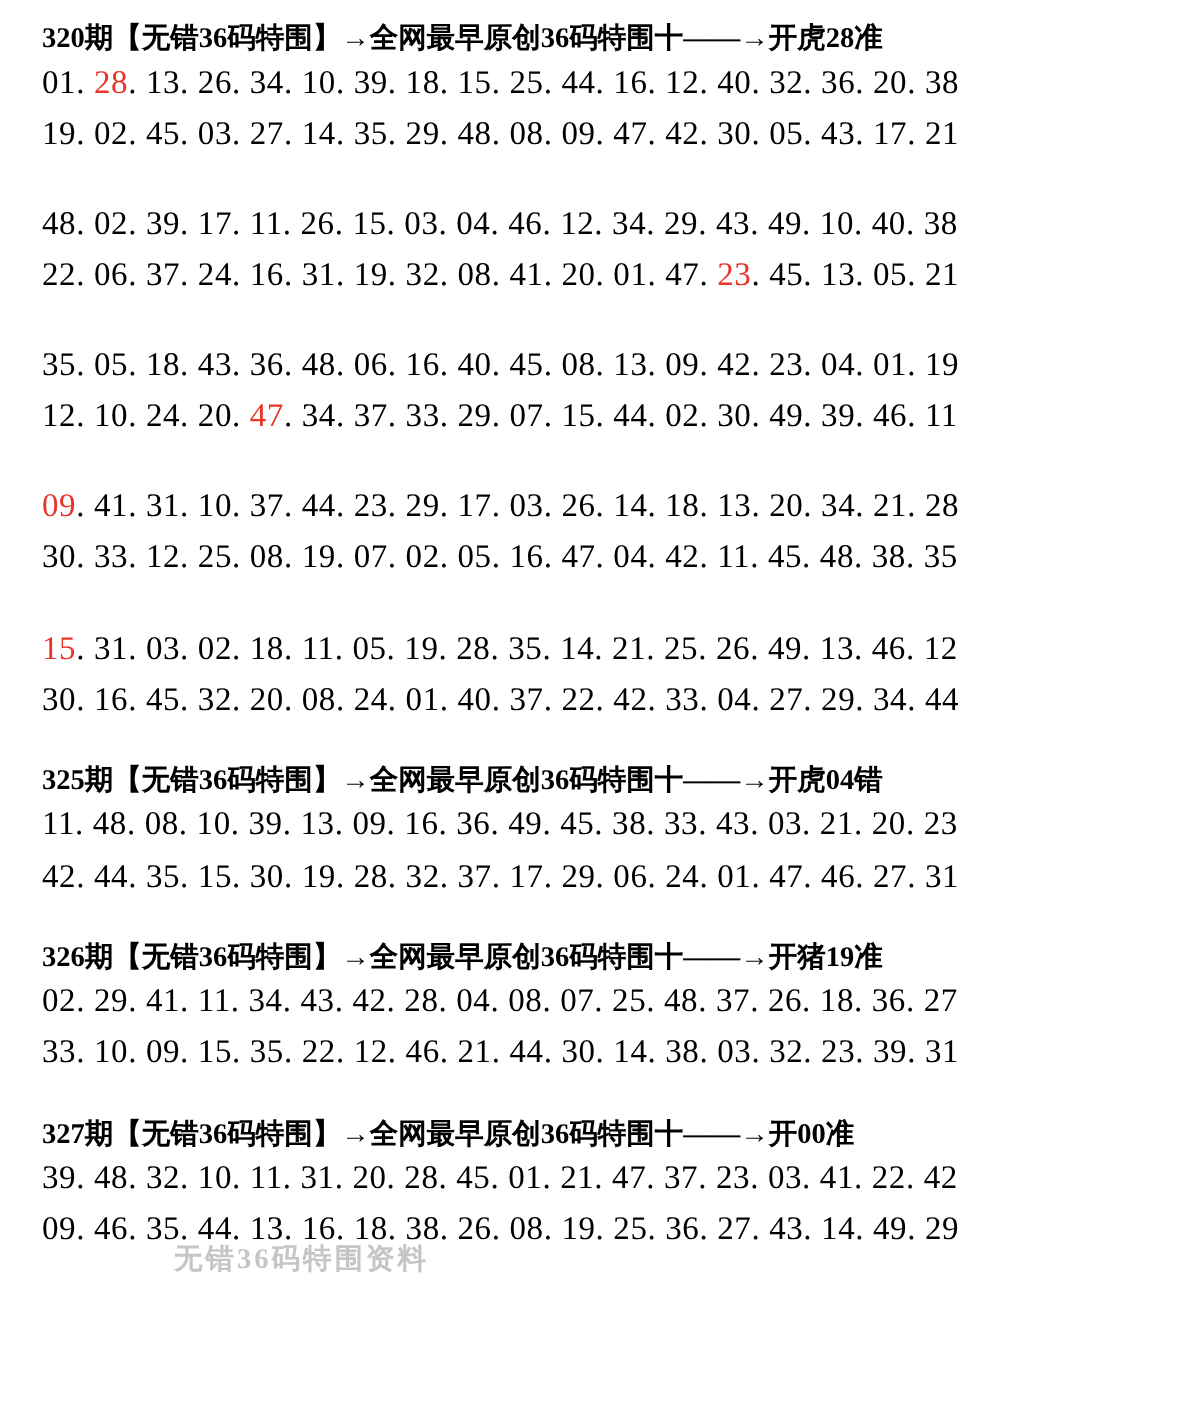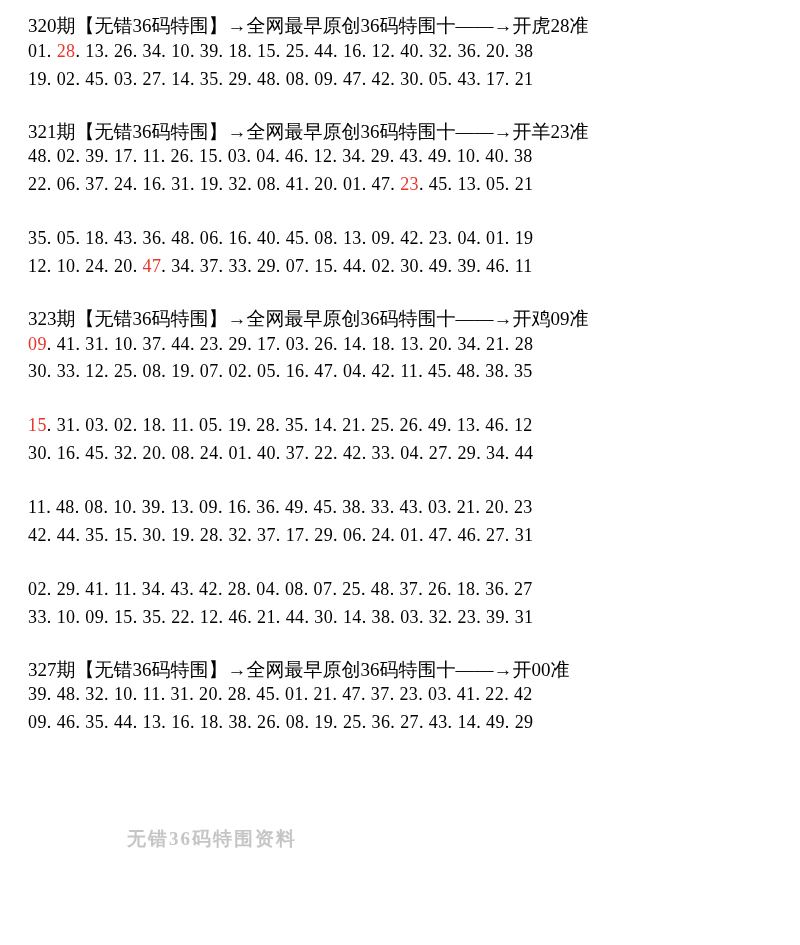--- a/index.html
+++ b/index.html
@@ -24,88 +24,88 @@
   }
   .block {
     margin-bottom: 26px;
   }
   .block:last-child {
     margin-bottom: 0;
     margin-top: 16px;
   }
   .headline {
     font-size: 19px;
-    font-weight: normal;
+    font-weight: bold;
     line-height: 1.25;
     white-space: nowrap;
     letter-spacing: 0px;
   }
   .headline .issue {
     font-family: "Liberation Serif", "DejaVu Serif", serif;
   }
   .numrow {
-    font-size: 18px;
+    font-size: 22px;
     line-height: 1.55;
     white-space: nowrap;
     letter-spacing: 0.4px;
   }
   .numrow .n {
     color: #000000;
   }
   .numrow .n.hit {
     color: #e8352a;
   }
   .sep {
     color: #000000;
   }
   .watermark {
     position: absolute;
-    left: 127px;
+    left: 116px;
     top: 826px;
     font-size: 19px;
     color: rgba(150,150,150,0.55);
     font-weight: bold;
     letter-spacing: 2px;
     pointer-events: none;
     white-space: nowrap;
   }
 </style>
 </head>
 <body>
 
 <div class="page">
   <div id="blocks-container">
       <div class="block">
         <div class="headline"><span class="issue">320期</span><span>【无错36码特围】→全网最早原创36码特围十——→开虎28准</span></div>
         <div class="numrow"><span class="n">01</span><span class="sep">.</span> <span class="n hit">28</span><span class="sep">.</span> <span class="n">13</span><span class="sep">.</span> <span class="n">26</span><span class="sep">.</span> <span class="n">34</span><span class="sep">.</span> <span class="n">10</span><span class="sep">.</span> <span class="n">39</span><span class="sep">.</span> <span class="n">18</span><span class="sep">.</span> <span class="n">15</span><span class="sep">.</span> <span class="n">25</span><span class="sep">.</span> <span class="n">44</span><span class="sep">.</span> <span class="n">16</span><span class="sep">.</span> <span class="n">12</span><span class="sep">.</span> <span class="n">40</span><span class="sep">.</span> <span class="n">32</span><span class="sep">.</span> <span class="n">36</span><span class="sep">.</span> <span class="n">20</span><span class="sep">.</span> <span class="n">38</span></div>
         <div class="numrow"><span class="n">19</span><span class="sep">.</span> <span class="n">02</span><span class="sep">.</span> <span class="n">45</span><span class="sep">.</span> <span class="n">03</span><span class="sep">.</span> <span class="n">27</span><span class="sep">.</span> <span class="n">14</span><span class="sep">.</span> <span class="n">35</span><span class="sep">.</span> <span class="n">29</span><span class="sep">.</span> <span class="n">48</span><span class="sep">.</span> <span class="n">08</span><span class="sep">.</span> <span class="n">09</span><span class="sep">.</span> <span class="n">47</span><span class="sep">.</span> <span class="n">42</span><span class="sep">.</span> <span class="n">30</span><span class="sep">.</span> <span class="n">05</span><span class="sep">.</span> <span class="n">43</span><span class="sep">.</span> <span class="n">17</span><span class="sep">.</span> <span class="n">21</span></div>
       </div>
       <div class="block">
-        <div class="headline"><span class="issue">321期</span><span>【无错36码特围】→全网最早原创36码特围十——→开羊23准</span></div>
         <div class="numrow"><span class="n">48</span><span class="sep">.</span> <span class="n">02</span><span class="sep">.</span> <span class="n">39</span><span class="sep">.</span> <span class="n">17</span><span class="sep">.</span> <span class="n">11</span><span class="sep">.</span> <span class="n">26</span><span class="sep">.</span> <span class="n">15</span><span class="sep">.</span> <span class="n">03</span><span class="sep">.</span> <span class="n">04</span><span class="sep">.</span> <span class="n">46</span><span class="sep">.</span> <span class="n">12</span><span class="sep">.</span> <span class="n">34</span><span class="sep">.</span> <span class="n">29</span><span class="sep">.</span> <span class="n">43</span><span class="sep">.</span> <span class="n">49</span><span class="sep">.</span> <span class="n">10</span><span class="sep">.</span> <span class="n">40</span><span class="sep">.</span> <span class="n">38</span></div>
         <div class="numrow"><span class="n">22</span><span class="sep">.</span> <span class="n">06</span><span class="sep">.</span> <span class="n">37</span><span class="sep">.</span> <span class="n">24</span><span class="sep">.</span> <span class="n">16</span><span class="sep">.</span> <span class="n">31</span><span class="sep">.</span> <span class="n">19</span><span class="sep">.</span> <span class="n">32</span><span class="sep">.</span> <span class="n">08</span><span class="sep">.</span> <span class="n">41</span><span class="sep">.</span> <span class="n">20</span><span class="sep">.</span> <span class="n">01</span><span class="sep">.</span> <span class="n">47</span><span class="sep">.</span> <span class="n hit">23</span><span class="sep">.</span> <span class="n">45</span><span class="sep">.</span> <span class="n">13</span><span class="sep">.</span> <span class="n">05</span><span class="sep">.</span> <span class="n">21</span></div>
       </div>
       <div class="block">
         <div class="numrow"><span class="n">35</span><span class="sep">.</span> <span class="n">05</span><span class="sep">.</span> <span class="n">18</span><span class="sep">.</span> <span class="n">43</span><span class="sep">.</span> <span class="n">36</span><span class="sep">.</span> <span class="n">48</span><span class="sep">.</span> <span class="n">06</span><span class="sep">.</span> <span class="n">16</span><span class="sep">.</span> <span class="n">40</span><span class="sep">.</span> <span class="n">45</span><span class="sep">.</span> <span class="n">08</span><span class="sep">.</span> <span class="n">13</span><span class="sep">.</span> <span class="n">09</span><span class="sep">.</span> <span class="n">42</span><span class="sep">.</span> <span class="n">23</span><span class="sep">.</span> <span class="n">04</span><span class="sep">.</span> <span class="n">01</span><span class="sep">.</span> <span class="n">19</span></div>
         <div class="numrow"><span class="n">12</span><span class="sep">.</span> <span class="n">10</span><span class="sep">.</span> <span class="n">24</span><span class="sep">.</span> <span class="n">20</span><span class="sep">.</span> <span class="n hit">47</span><span class="sep">.</span> <span class="n">34</span><span class="sep">.</span> <span class="n">37</span><span class="sep">.</span> <span class="n">33</span><span class="sep">.</span> <span class="n">29</span><span class="sep">.</span> <span class="n">07</span><span class="sep">.</span> <span class="n">15</span><span class="sep">.</span> <span class="n">44</span><span class="sep">.</span> <span class="n">02</span><span class="sep">.</span> <span class="n">30</span><span class="sep">.</span> <span class="n">49</span><span class="sep">.</span> <span class="n">39</span><span class="sep">.</span> <span class="n">46</span><span class="sep">.</span> <span class="n">11</span></div>
       </div>
       <div class="block">
-        <div class="headline"><span class="issue">323期</span><span>【无错36码特围】→全网最早原创36码特围十——→开鸡09准</span></div>
         <div class="numrow"><span class="n hit">09</span><span class="sep">.</span> <span class="n">41</span><span class="sep">.</span> <span class="n">31</span><span class="sep">.</span> <span class="n">10</span><span class="sep">.</span> <span class="n">37</span><span class="sep">.</span> <span class="n">44</span><span class="sep">.</span> <span class="n">23</span><span class="sep">.</span> <span class="n">29</span><span class="sep">.</span> <span class="n">17</span><span class="sep">.</span> <span class="n">03</span><span class="sep">.</span> <span class="n">26</span><span class="sep">.</span> <span class="n">14</span><span class="sep">.</span> <span class="n">18</span><span class="sep">.</span> <span class="n">13</span><span class="sep">.</span> <span class="n">20</span><span class="sep">.</span> <span class="n">34</span><span class="sep">.</span> <span class="n">21</span><span class="sep">.</span> <span class="n">28</span></div>
         <div class="numrow"><span class="n">30</span><span class="sep">.</span> <span class="n">33</span><span class="sep">.</span> <span class="n">12</span><span class="sep">.</span> <span class="n">25</span><span class="sep">.</span> <span class="n">08</span><span class="sep">.</span> <span class="n">19</span><span class="sep">.</span> <span class="n">07</span><span class="sep">.</span> <span class="n">02</span><span class="sep">.</span> <span class="n">05</span><span class="sep">.</span> <span class="n">16</span><span class="sep">.</span> <span class="n">47</span><span class="sep">.</span> <span class="n">04</span><span class="sep">.</span> <span class="n">42</span><span class="sep">.</span> <span class="n">11</span><span class="sep">.</span> <span class="n">45</span><span class="sep">.</span> <span class="n">48</span><span class="sep">.</span> <span class="n">38</span><span class="sep">.</span> <span class="n">35</span></div>
       </div>
       <div class="block">
         <div class="numrow"><span class="n hit">15</span><span class="sep">.</span> <span class="n">31</span><span class="sep">.</span> <span class="n">03</span><span class="sep">.</span> <span class="n">02</span><span class="sep">.</span> <span class="n">18</span><span class="sep">.</span> <span class="n">11</span><span class="sep">.</span> <span class="n">05</span><span class="sep">.</span> <span class="n">19</span><span class="sep">.</span> <span class="n">28</span><span class="sep">.</span> <span class="n">35</span><span class="sep">.</span> <span class="n">14</span><span class="sep">.</span> <span class="n">21</span><span class="sep">.</span> <span class="n">25</span><span class="sep">.</span> <span class="n">26</span><span class="sep">.</span> <span class="n">49</span><span class="sep">.</span> <span class="n">13</span><span class="sep">.</span> <span class="n">46</span><span class="sep">.</span> <span class="n">12</span></div>
         <div class="numrow"><span class="n">30</span><span class="sep">.</span> <span class="n">16</span><span class="sep">.</span> <span class="n">45</span><span class="sep">.</span> <span class="n">32</span><span class="sep">.</span> <span class="n">20</span><span class="sep">.</span> <span class="n">08</span><span class="sep">.</span> <span class="n">24</span><span class="sep">.</span> <span class="n">01</span><span class="sep">.</span> <span class="n">40</span><span class="sep">.</span> <span class="n">37</span><span class="sep">.</span> <span class="n">22</span><span class="sep">.</span> <span class="n">42</span><span class="sep">.</span> <span class="n">33</span><span class="sep">.</span> <span class="n">04</span><span class="sep">.</span> <span class="n">27</span><span class="sep">.</span> <span class="n">29</span><span class="sep">.</span> <span class="n">34</span><span class="sep">.</span> <span class="n">44</span></div>
       </div>
       <div class="block">
+        <div class="headline"><span class="issue">325期</span><span>【无错36码特围】→全网最早原创36码特围十——→开虎04错</span></div>
         <div class="numrow"><span class="n">11</span><span class="sep">.</span> <span class="n">48</span><span class="sep">.</span> <span class="n">08</span><span class="sep">.</span> <span class="n">10</span><span class="sep">.</span> <span class="n">39</span><span class="sep">.</span> <span class="n">13</span><span class="sep">.</span> <span class="n">09</span><span class="sep">.</span> <span class="n">16</span><span class="sep">.</span> <span class="n">36</span><span class="sep">.</span> <span class="n">49</span><span class="sep">.</span> <span class="n">45</span><span class="sep">.</span> <span class="n">38</span><span class="sep">.</span> <span class="n">33</span><span class="sep">.</span> <span class="n">43</span><span class="sep">.</span> <span class="n">03</span><span class="sep">.</span> <span class="n">21</span><span class="sep">.</span> <span class="n">20</span><span class="sep">.</span> <span class="n">23</span></div>
         <div class="numrow"><span class="n">42</span><span class="sep">.</span> <span class="n">44</span><span class="sep">.</span> <span class="n">35</span><span class="sep">.</span> <span class="n">15</span><span class="sep">.</span> <span class="n">30</span><span class="sep">.</span> <span class="n">19</span><span class="sep">.</span> <span class="n">28</span><span class="sep">.</span> <span class="n">32</span><span class="sep">.</span> <span class="n">37</span><span class="sep">.</span> <span class="n">17</span><span class="sep">.</span> <span class="n">29</span><span class="sep">.</span> <span class="n">06</span><span class="sep">.</span> <span class="n">24</span><span class="sep">.</span> <span class="n">01</span><span class="sep">.</span> <span class="n">47</span><span class="sep">.</span> <span class="n">46</span><span class="sep">.</span> <span class="n">27</span><span class="sep">.</span> <span class="n">31</span></div>
       </div>
       <div class="block">
+        <div class="headline"><span class="issue">326期</span><span>【无错36码特围】→全网最早原创36码特围十——→开猪19准</span></div>
         <div class="numrow"><span class="n">02</span><span class="sep">.</span> <span class="n">29</span><span class="sep">.</span> <span class="n">41</span><span class="sep">.</span> <span class="n">11</span><span class="sep">.</span> <span class="n">34</span><span class="sep">.</span> <span class="n">43</span><span class="sep">.</span> <span class="n">42</span><span class="sep">.</span> <span class="n">28</span><span class="sep">.</span> <span class="n">04</span><span class="sep">.</span> <span class="n">08</span><span class="sep">.</span> <span class="n">07</span><span class="sep">.</span> <span class="n">25</span><span class="sep">.</span> <span class="n">48</span><span class="sep">.</span> <span class="n">37</span><span class="sep">.</span> <span class="n">26</span><span class="sep">.</span> <span class="n">18</span><span class="sep">.</span> <span class="n">36</span><span class="sep">.</span> <span class="n">27</span></div>
         <div class="numrow"><span class="n">33</span><span class="sep">.</span> <span class="n">10</span><span class="sep">.</span> <span class="n">09</span><span class="sep">.</span> <span class="n">15</span><span class="sep">.</span> <span class="n">35</span><span class="sep">.</span> <span class="n">22</span><span class="sep">.</span> <span class="n">12</span><span class="sep">.</span> <span class="n">46</span><span class="sep">.</span> <span class="n">21</span><span class="sep">.</span> <span class="n">44</span><span class="sep">.</span> <span class="n">30</span><span class="sep">.</span> <span class="n">14</span><span class="sep">.</span> <span class="n">38</span><span class="sep">.</span> <span class="n">03</span><span class="sep">.</span> <span class="n">32</span><span class="sep">.</span> <span class="n">23</span><span class="sep">.</span> <span class="n">39</span><span class="sep">.</span> <span class="n">31</span></div>
       </div>
       <div class="block">
         <div class="headline"><span class="issue">327期</span><span>【无错36码特围】→全网最早原创36码特围十——→开00准</span></div>
         <div class="numrow"><span class="n">39</span><span class="sep">.</span> <span class="n">48</span><span class="sep">.</span> <span class="n">32</span><span class="sep">.</span> <span class="n">10</span><span class="sep">.</span> <span class="n">11</span><span class="sep">.</span> <span class="n">31</span><span class="sep">.</span> <span class="n">20</span><span class="sep">.</span> <span class="n">28</span><span class="sep">.</span> <span class="n">45</span><span class="sep">.</span> <span class="n">01</span><span class="sep">.</span> <span class="n">21</span><span class="sep">.</span> <span class="n">47</span><span class="sep">.</span> <span class="n">37</span><span class="sep">.</span> <span class="n">23</span><span class="sep">.</span> <span class="n">03</span><span class="sep">.</span> <span class="n">41</span><span class="sep">.</span> <span class="n">22</span><span class="sep">.</span> <span class="n">42</span></div>
         <div class="numrow"><span class="n">09</span><span class="sep">.</span> <span class="n">46</span><span class="sep">.</span> <span class="n">35</span><span class="sep">.</span> <span class="n">44</span><span class="sep">.</span> <span class="n">13</span><span class="sep">.</span> <span class="n">16</span><span class="sep">.</span> <span class="n">18</span><span class="sep">.</span> <span class="n">38</span><span class="sep">.</span> <span class="n">26</span><span class="sep">.</span> <span class="n">08</span><span class="sep">.</span> <span class="n">19</span><span class="sep">.</span> <span class="n">25</span><span class="sep">.</span> <span class="n">36</span><span class="sep">.</span> <span class="n">27</span><span class="sep">.</span> <span class="n">43</span><span class="sep">.</span> <span class="n">14</span><span class="sep">.</span> <span class="n">49</span><span class="sep">.</span> <span class="n">29</span></div>
       </div>
     </div>
   <div class="watermark">无错36码特围资料</div>

